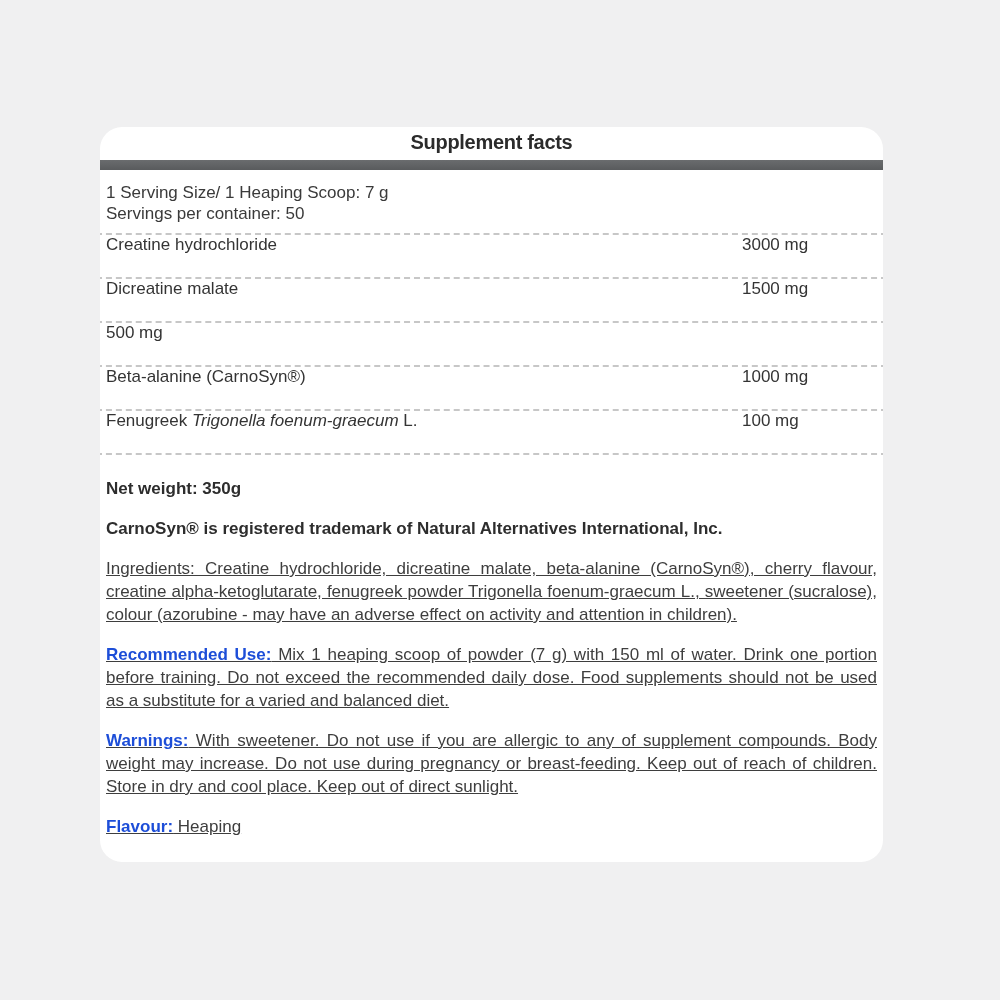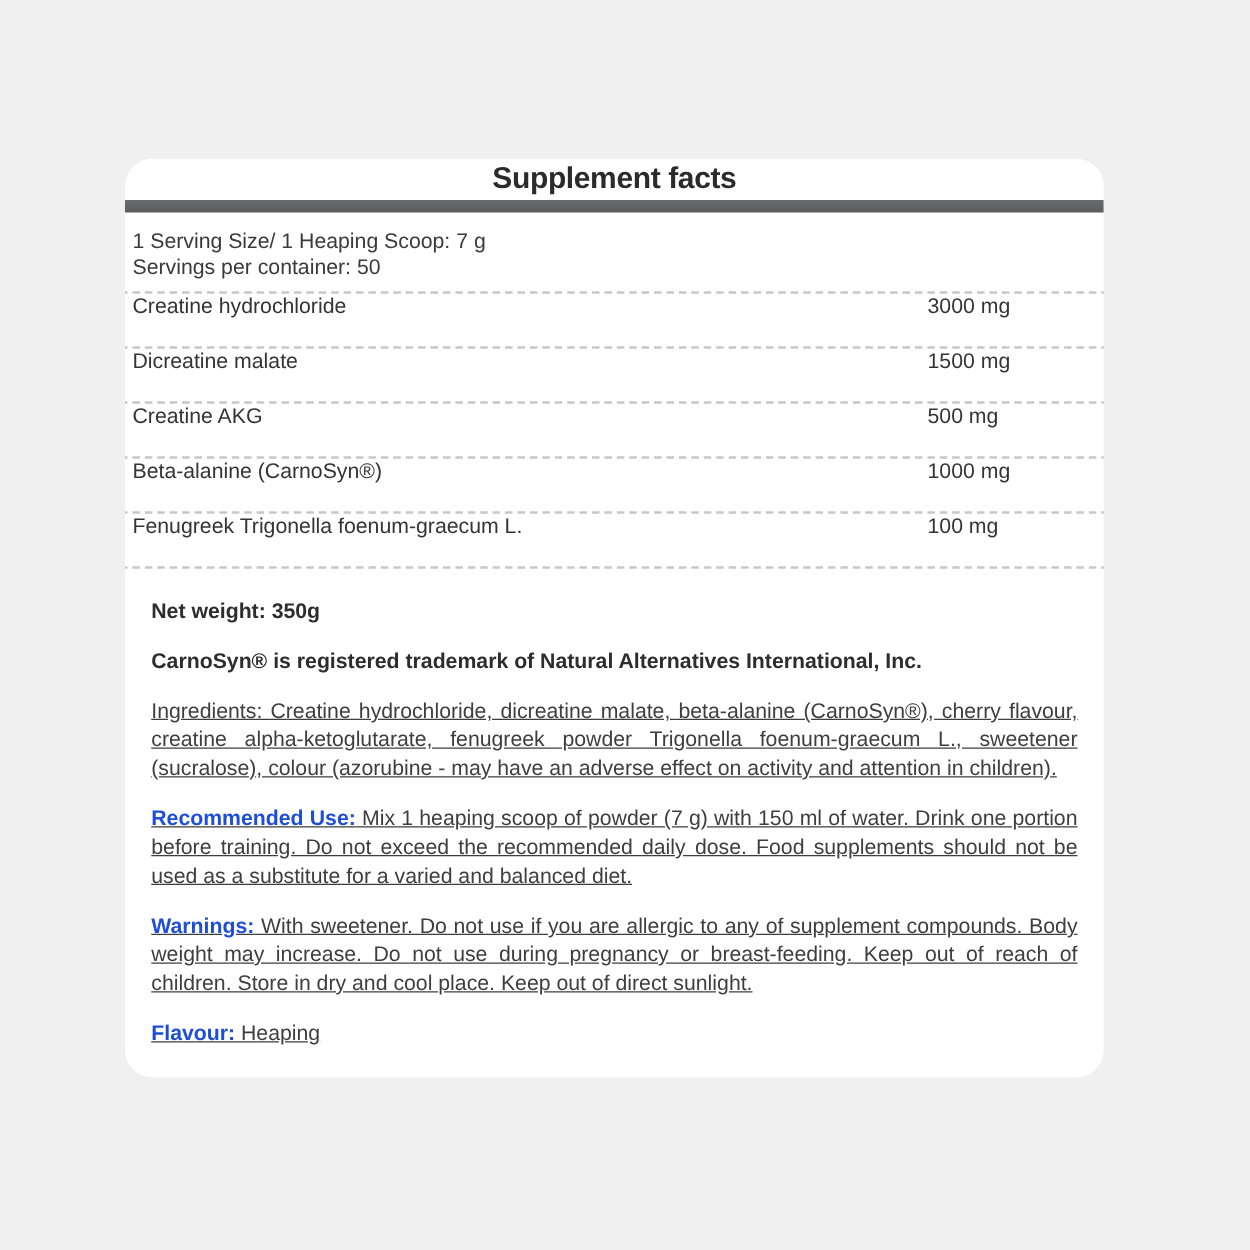--- a/index.html
+++ b/index.html
@@ -17,21 +17,21 @@
     background: #ffffff;
     border-radius: 22px;
     overflow: hidden;
   }
   .card-title {
     height: 33px;
     display: flex;
     align-items: flex-start;
     justify-content: center;
     padding-top: 2px;
-    font-size: 24px;
+    font-size: 20px;
     line-height: 27px;
     font-weight: 700;
     color: #2b2b2b;
     letter-spacing: -0.3px;
   }
   .header-bar {
     height: 10px;
     background: linear-gradient(#6a6c6e, #595b5d);
   }
   .content {
@@ -50,24 +50,24 @@
     margin: 0 -10px;
   }
   .facts-row {
     height: 42px;
     display: flex;
     align-items: flex-start;
     color: #343434;
   }
   .row-name { flex: 1; }
   .row-amount { width: 135px; flex: none; }
-  .latin { }
+  .latin { font-style: italic; }
   .details { padding-top: 5px; padding-bottom: 10px; }
   .details p {
-    margin: 17px 15px;
+    margin: 17px 0;
     line-height: 23px;
   }
   .bold-line { font-weight: 700; color: #2d2d2d; }
   .para { text-align: justify; color: #3e3e3e; text-decoration: underline; }
   .para b { color: #1d4ed8; }
 </style>
 </head>
 <body>
 
 <div class="card">
@@ -90,21 +90,20 @@
     </div>
     <div class="dash"></div>
 
     <div class="facts-row">
       <span class="row-name">Dicreatine malate</span>
       <span class="row-amount">1500 mg</span>
     </div>
     <div class="dash"></div>
 
     <div class="facts-row">
-      <span class="row-name">Creatine AKG</span>
       <span class="row-amount">500 mg</span>
     </div>
     <div class="dash"></div>
 
     <div class="facts-row">
       <span class="row-name">Beta-alanine (CarnoSyn®)</span>
       <span class="row-amount">1000 mg</span>
     </div>
     <div class="dash"></div>
 

